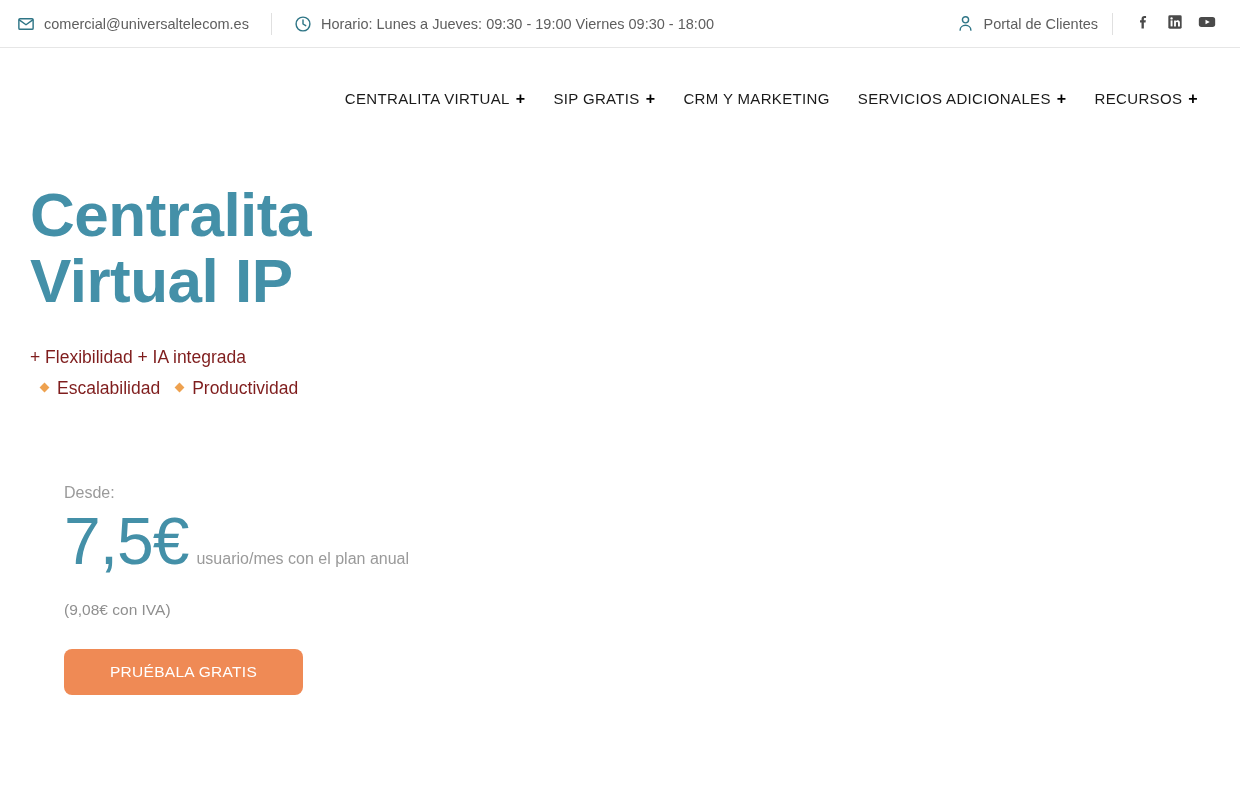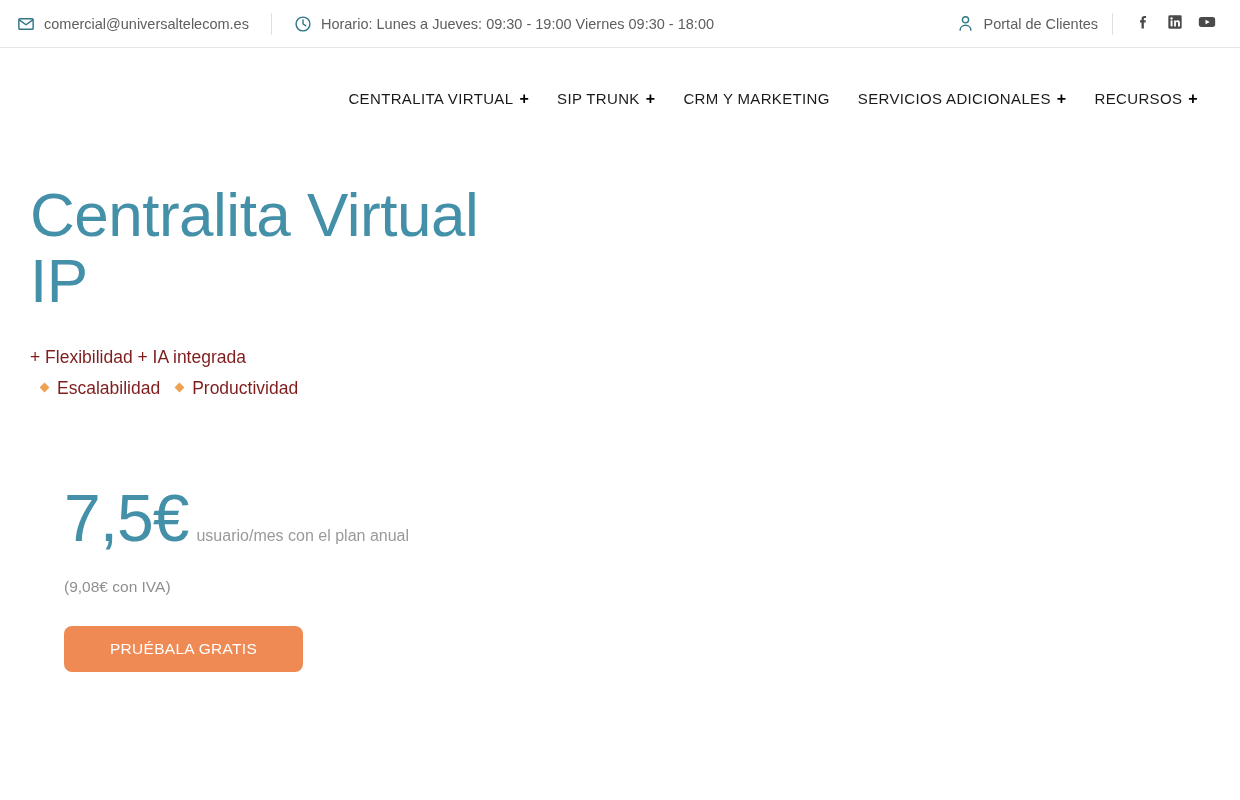--- a/index.html
+++ b/index.html
@@ -100,21 +100,21 @@
 
   
   .hero {
     position: relative;
     padding-left: 30px;
     padding-top: 34px;
   }
   .hero-title {
     font-size: 62px;
     line-height: 1.06;
-    font-weight: 400;
+    font-weight: 700;
     color: #4490a8;
     letter-spacing: -0.5px;
     max-width: 470px;
   }
   .hero-desc {
     margin-top: 32px;
     font-size: 17.5px;
     line-height: 1.72;
     color: #5a5a5a;
     max-width: 470px;
@@ -272,21 +272,21 @@
   <a class="logo-slot"></a>
 
   <nav class="nav-menu">
 
     <a class="nav-item">
       <span>CENTRALITA VIRTUAL</span>
       <span class="nav-plus">+</span>
     </a>
 
     <a class="nav-item">
-      <span>SIP TRUNK</span>
+      <span>SIP GRATIS</span>
       <span class="nav-plus">+</span>
     </a>
 
     <a class="nav-item">
       <span>CRM Y MARKETING</span>
     </a>
 
     <a class="nav-item">
       <span>SERVICIOS ADICIONALES</span>
       <span class="nav-plus">+</span>
@@ -317,20 +317,21 @@
       <span class="feat-gap"></span>
       <span class="diamond"></span>
       <span>Productividad</span>
     </div>
 
 
   </div>
 
   <div class="pricing">
 
+    <div class="price-from">Desde:</div>
 
     <div class="price-row">
       <span class="price-value">7,5€</span>
       <span class="price-unit">usuario/mes con el plan anual</span>
     </div>
 
     <div class="price-iva">(9,08€ con IVA)</div>
 
     <button class="cta-button">PRUÉBALA GRATIS</button>
 

